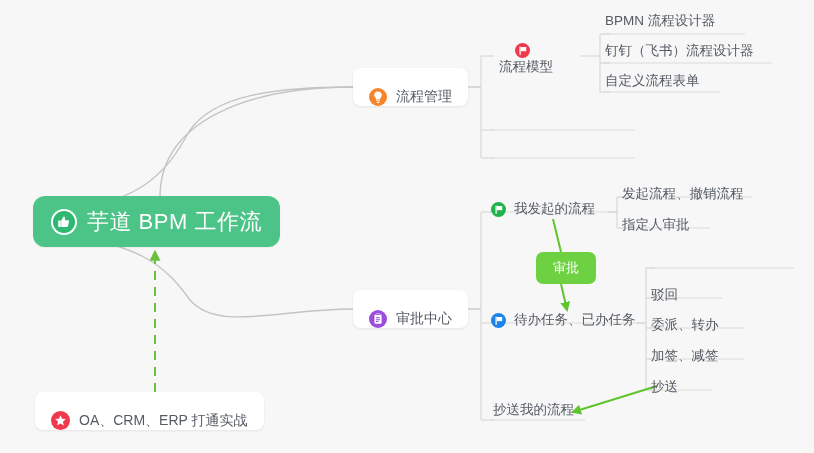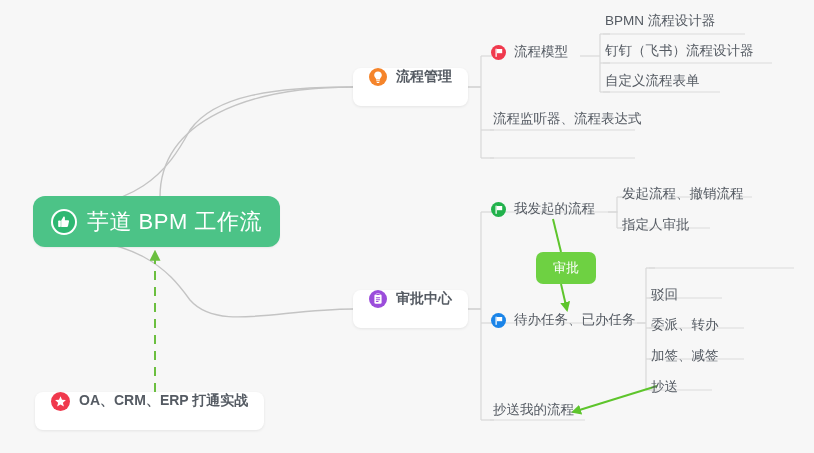--- a/index.html
+++ b/index.html
@@ -50,24 +50,23 @@
     white-space: nowrap;
   }
 
   
   .card-node {
     position: absolute;
     background: #ffffff;
     border-radius: 8px;
     box-sizing: border-box;
     display: flex;
-    align-items: flex-start;
+    align-items: flex-end;
     padding: 0 16px;
     box-shadow: 0 1px 3px rgba(0,0,0,0.08);
-    font-weight: bold;
   }
   .card-label {
     color: #555b63;
     font-size: 14px;
     margin-left: 9px;
     white-space: nowrap;
   }
 
   #node-process-mgmt { left: 353px; top: 68px;  height: 38px; }
   #node-approve-ctr  { left: 353px; top: 290px; height: 38px; }
@@ -239,34 +238,31 @@
         <path d="M9.5 4.2 L11.0 7.8 L14.9 8.1 L11.9 10.7 L12.9 14.5 L9.5 12.4 L6.1 14.5 L7.1 10.7 L4.1 8.1 L8.0 7.8 Z" fill="#ffffff"></path>
       </svg>
     </span>
     <span class="card-label">OA、CRM、ERP 打通实战</span>
   </div>
 
   <div class="tag-node" style="left:536px; top:252px; width:60px; height:32px;">
     <span class="tag-label">审批</span>
   </div>
 
-  <div class="leaf-node with-icon" style="left:491px; top:43px;">
+  <div class="leaf-node with-icon" style="left:491px; top:43px;flex-direction:column;">
     <span class="icon-badge">
       <svg width="15" height="15" viewBox="0 0 15 15" xmlns="http://www.w3.org/2000/svg">
         <circle cx="7.5" cy="7.5" r="7.5" fill="#f0394d"></circle>
         <rect x="4.5" y="3.5" width="1.25" height="8.4" rx="0.6" fill="#ffffff"></rect>
         <path d="M5.9 4.0 L11.2 4.0 L11.2 8.2 L5.9 8.2 Z" fill="#ffffff"></path>
       </svg>
     </span>
     <span class="leaf-label">流程模型</span>
   </div>
 
-  <div class="leaf-node" style="left:493px; top:110px;">
-    <span class="leaf-label">流程监听器、流程表达式</span>
-  </div>
 
 
   <div class="leaf-node" style="left:605px; top:12px;">
     <span class="leaf-label">BPMN 流程设计器</span>
   </div>
 
   <div class="leaf-node" style="left:605px; top:42px;">
     <span class="leaf-label">钉钉（飞书）流程设计器</span>
   </div>
 

